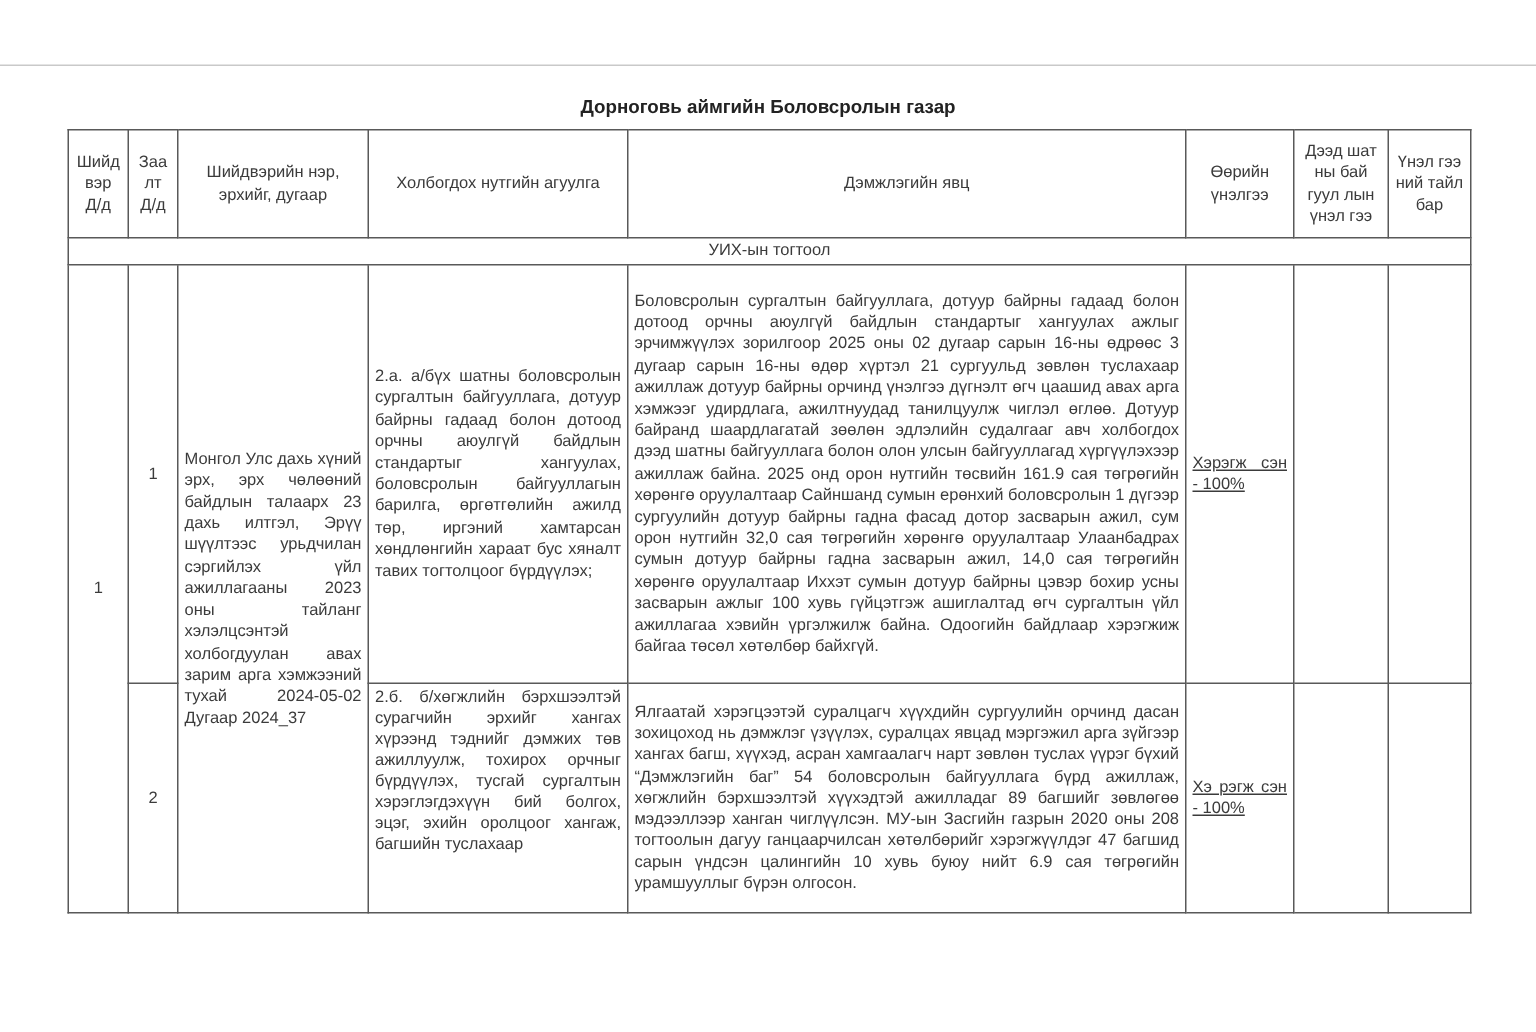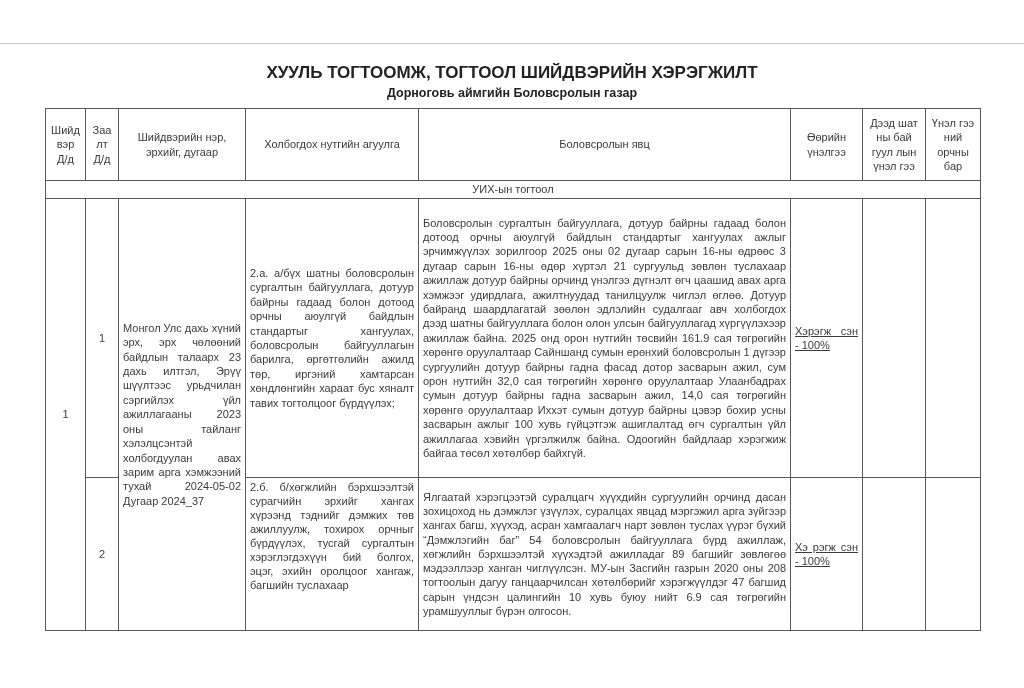--- a/index.html
+++ b/index.html
@@ -81,44 +81,43 @@
   tr.body-row-2 td.progress-cell { line-height: 14.2px; }
   tr.body-row-2 td.clause-cell { line-height: 14.0px; vertical-align: top; }
   td.assess-cell { padding: 2px 5px; text-decoration: underline; }
 </style>
 </head>
 <body>
 
 <div class="page">
   <div class="topline"></div>
 
-  <h1 class="doc-title">ХУУЛЬ ТОГТООМЖ, ТОГТООЛ ШИЙДВЭРИЙН ХЭРЭГЖИЛТ</h1>
   <div class="doc-subtitle">Дорноговь аймгийн Боловсролын газар</div>
 
   <table class="impl">
     <colgroup>
       <col style="width:40px">
       <col style="width:33px">
       <col style="width:127px">
       <col style="width:173px">
       <col style="width:372px">
       <col style="width:72px">
       <col style="width:63px">
       <col style="width:55px">
     </colgroup>
     <thead>
       <tr>
         <th class="hdr">Шийд вэр Д/д</th>
         <th class="hdr">Заалт Д/д</th>
         <th class="hdr">Шийдвэрийн нэр, эрхийг, дугаар</th>
         <th class="hdr">Холбогдох нутгийн агуулга</th>
-        <th class="hdr">Боловсролын явц</th>
+        <th class="hdr">Дэмжлэгийн явц</th>
         <th class="hdr">Өөрийн үнэлгээ</th>
         <th class="hdr">Дээд шат ны бай гуул лын үнэл гээ</th>
-        <th class="hdr">Үнэл гээ ний орчны бар</th>
+        <th class="hdr">Үнэл гээ ний тайл бар</th>
       </tr>
     </thead>
     <tbody>
       <tr class="section-row">
         <td colspan="8">УИХ-ын тогтоол</td>
       </tr>
       <tr class="body-row-1">
         <td rowspan="2" class="center v-mid">1</td>
         <td class="center v-top">1</td>
         <td rowspan="2" class="justify v-mid name-cell">Монгол Улс дахь хүний эрх, эрх чөлөөний байдлын талаарх 23 дахь илтгэл, Эрүү шүүлтээс урьдчилан сэргийлэх үйл ажиллагааны 2023 оны тайланг хэлэлцсэнтэй холбогдуулан авах зарим арга хэмжээний тухай 2024-05-02 Дугаар 2024_37</td>

